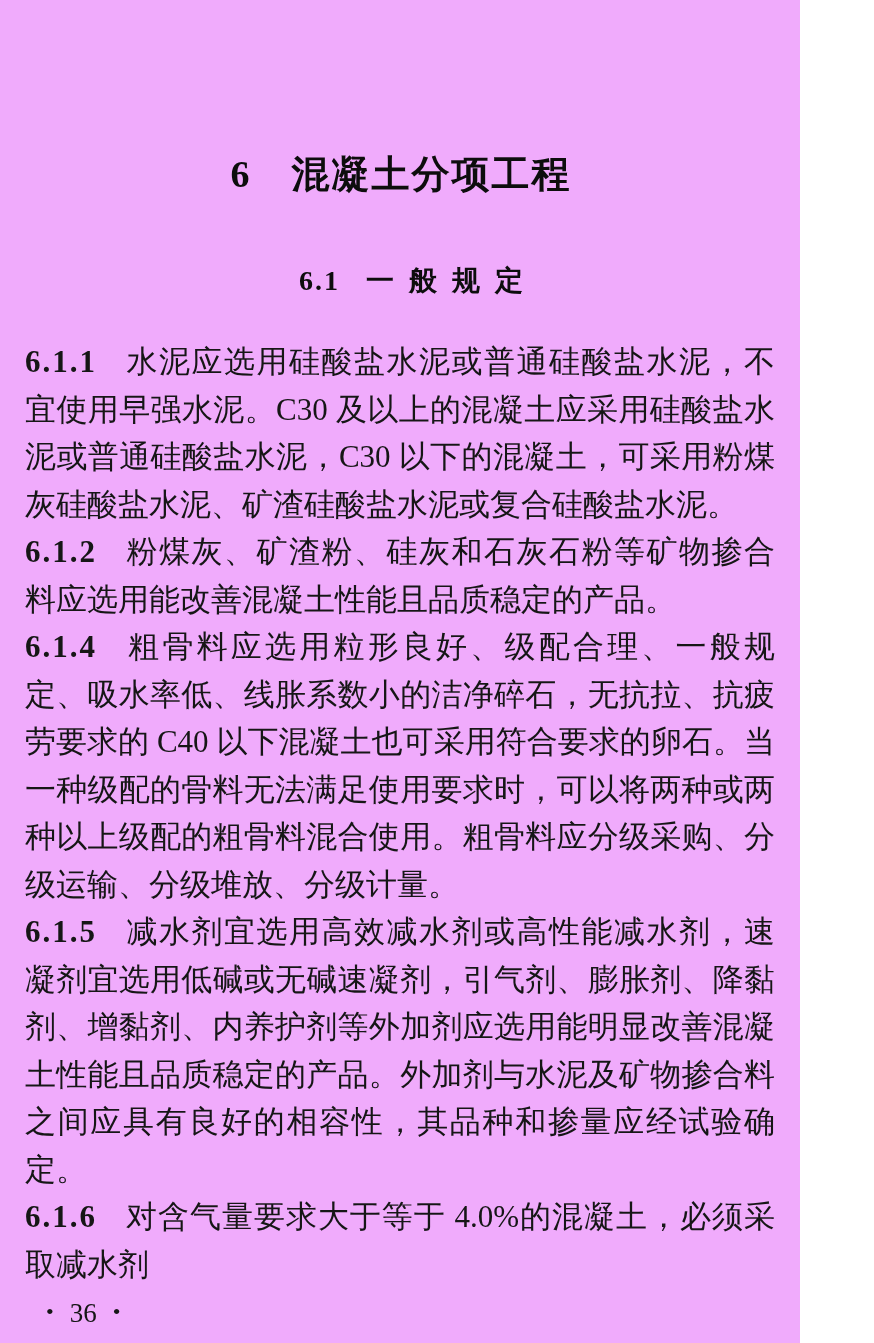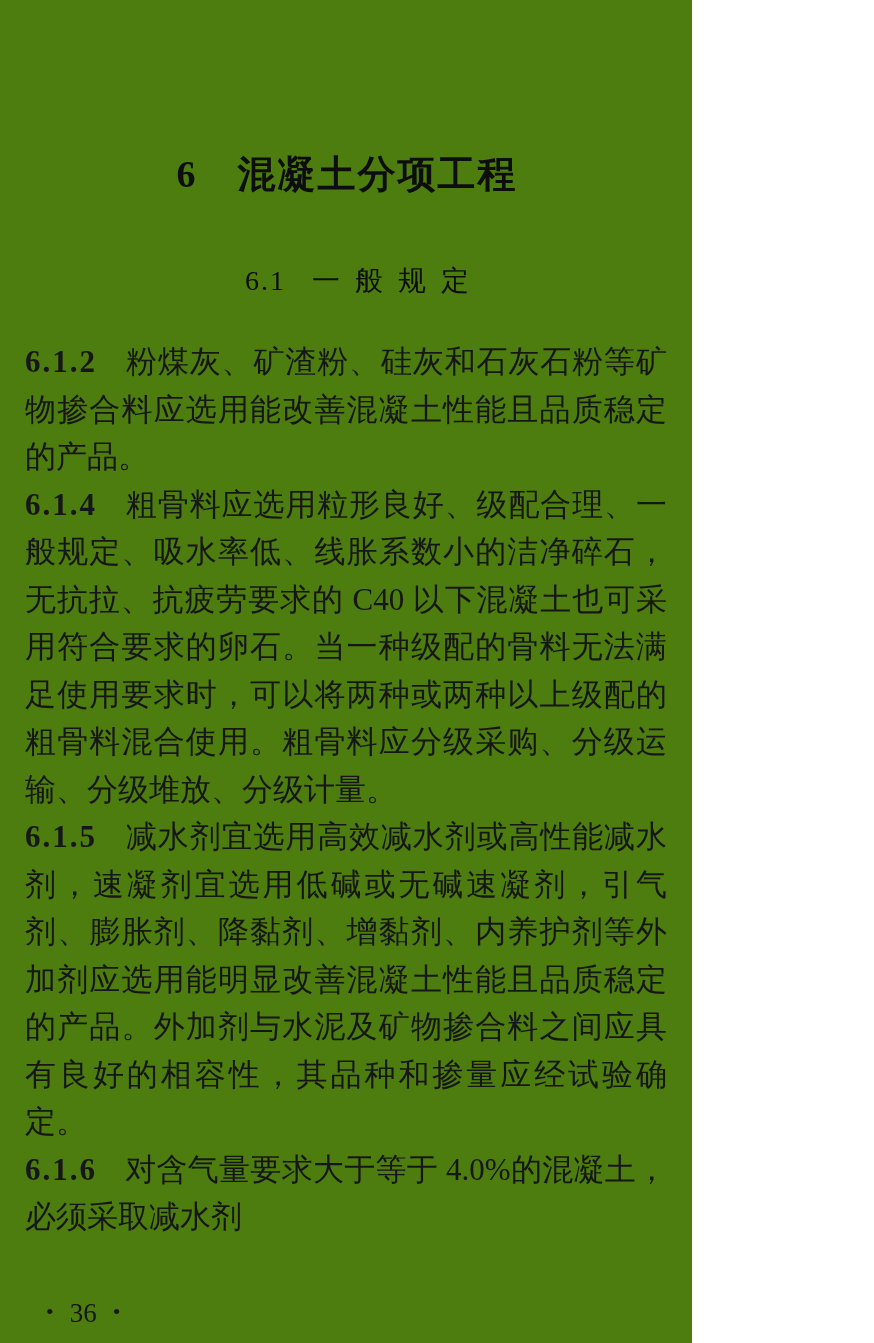--- a/index.html
+++ b/index.html
@@ -2,23 +2,23 @@
 <html lang="zh"><head>
 <meta charset="utf-8">
 <style>
   html, body {
     margin: 0;
     padding: 0;
     background: #ffffff;
   }
   .page {
     position: relative;
-    width: 692px;
+    width: 800px;
     height: 1343px;
-    background: #4d7c0f;
+    background: #f0abfc;
     color: #141414;
     font-family: "Liberation Serif", "DejaVu Serif", serif;
     overflow: hidden;
   }
   
   .chapter-heading {
     margin: 0;
     padding-top: 152px;
     text-align: center;
     font-size: 38px;
@@ -35,21 +35,21 @@
     letter-spacing: 2px;
     margin-right: -2px;
   }
   
   .section-heading {
     margin: 0;
     padding-top: 69px;
     text-align: center;
     font-size: 28px;
     line-height: 32px;
-    font-weight: normal;
+    font-weight: bold;
     color: #0d0d0d;
     padding-left: 22px;
   }
   .section-heading .section-number {
     font-family: "Liberation Serif", "DejaVu Serif", serif;
     letter-spacing: 2px;
     margin-right: 26px;
   }
   .section-heading .section-title {
     font-family: "Liberation Sans", "DejaVu Sans", sans-serif;
@@ -98,20 +98,21 @@
 
   <h1 class="chapter-heading">
     <span class="chapter-number">6</span><span class="chapter-title">混凝土分项工程</span>
   </h1>
 
   <h2 class="section-heading">
     <span class="section-number">6.1</span><span class="section-title">一般规定</span>
   </h2>
 
   <div class="clauses">
+    <p class="clause"><span class="clause-number">6.1.1</span><span class="clause-text">水泥应选用硅酸盐水泥或普通硅酸盐水泥，不宜使用早强水泥。C30 及以上的混凝土应采用硅酸盐水泥或普通硅酸盐水泥，C30 以下的混凝土，可采用粉煤灰硅酸盐水泥、矿渣硅酸盐水泥或复合硅酸盐水泥。</span></p>
     <p class="clause"><span class="clause-number">6.1.2</span><span class="clause-text">粉煤灰、矿渣粉、硅灰和石灰石粉等矿物掺合料应选用能改善混凝土性能且品质稳定的产品。</span></p>
     <p class="clause"><span class="clause-number">6.1.4</span><span class="clause-text">粗骨料应选用粒形良好、级配合理、一般规定、吸水率低、线胀系数小的洁净碎石，无抗拉、抗疲劳要求的 C40 以下混凝土也可采用符合要求的卵石。当一种级配的骨料无法满足使用要求时，可以将两种或两种以上级配的粗骨料混合使用。粗骨料应分级采购、分级运输、分级堆放、分级计量。</span></p>
     <p class="clause"><span class="clause-number">6.1.5</span><span class="clause-text">减水剂宜选用高效减水剂或高性能减水剂，速凝剂宜选用低碱或无碱速凝剂，引气剂、膨胀剂、降黏剂、增黏剂、内养护剂等外加剂应选用能明显改善混凝土性能且品质稳定的产品。外加剂与水泥及矿物掺合料之间应具有良好的相容性，其品种和掺量应经试验确定。</span></p>
     <p class="clause"><span class="clause-number">6.1.6</span><span class="clause-text">对含气量要求大于等于 4.0%的混凝土，必须采取减水剂</span></p>
   </div>
 
   <div class="page-footer">
     <span class="dot">•</span>
       <span class="page-number">36</span>
       <span class="dot">•</span>

